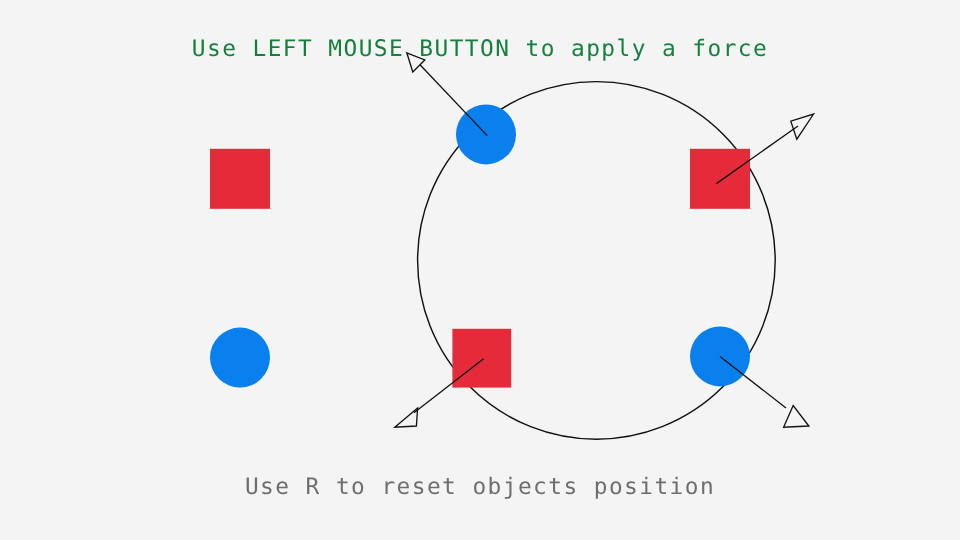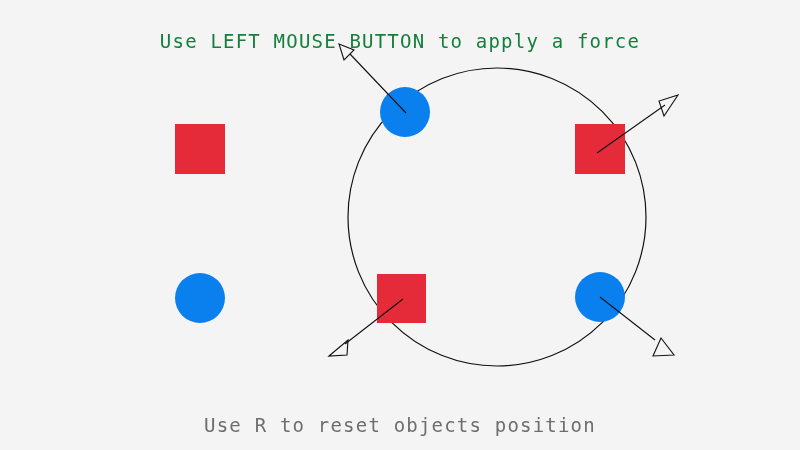--- a/index.html
+++ b/index.html
@@ -38,21 +38,21 @@
     letter-spacing: 1.2px;
     white-space: pre;
     -webkit-font-smoothing: none;
     user-select: none;
   }
   #hint-top {
     top: 30px;
     color: #c8c8c8;
   }
   #hint-bottom {
-    top: 414px;
+    top: 395px;
     color: #6e6e6e;
   }
 </style>
 </head>
 <body>
 
 <div id="stage" style="background: rgb(244, 244, 244);">
 
   <svg id="scene-svg" viewBox="0 0 800 450" xmlns="http://www.w3.org/2000/svg">
 

